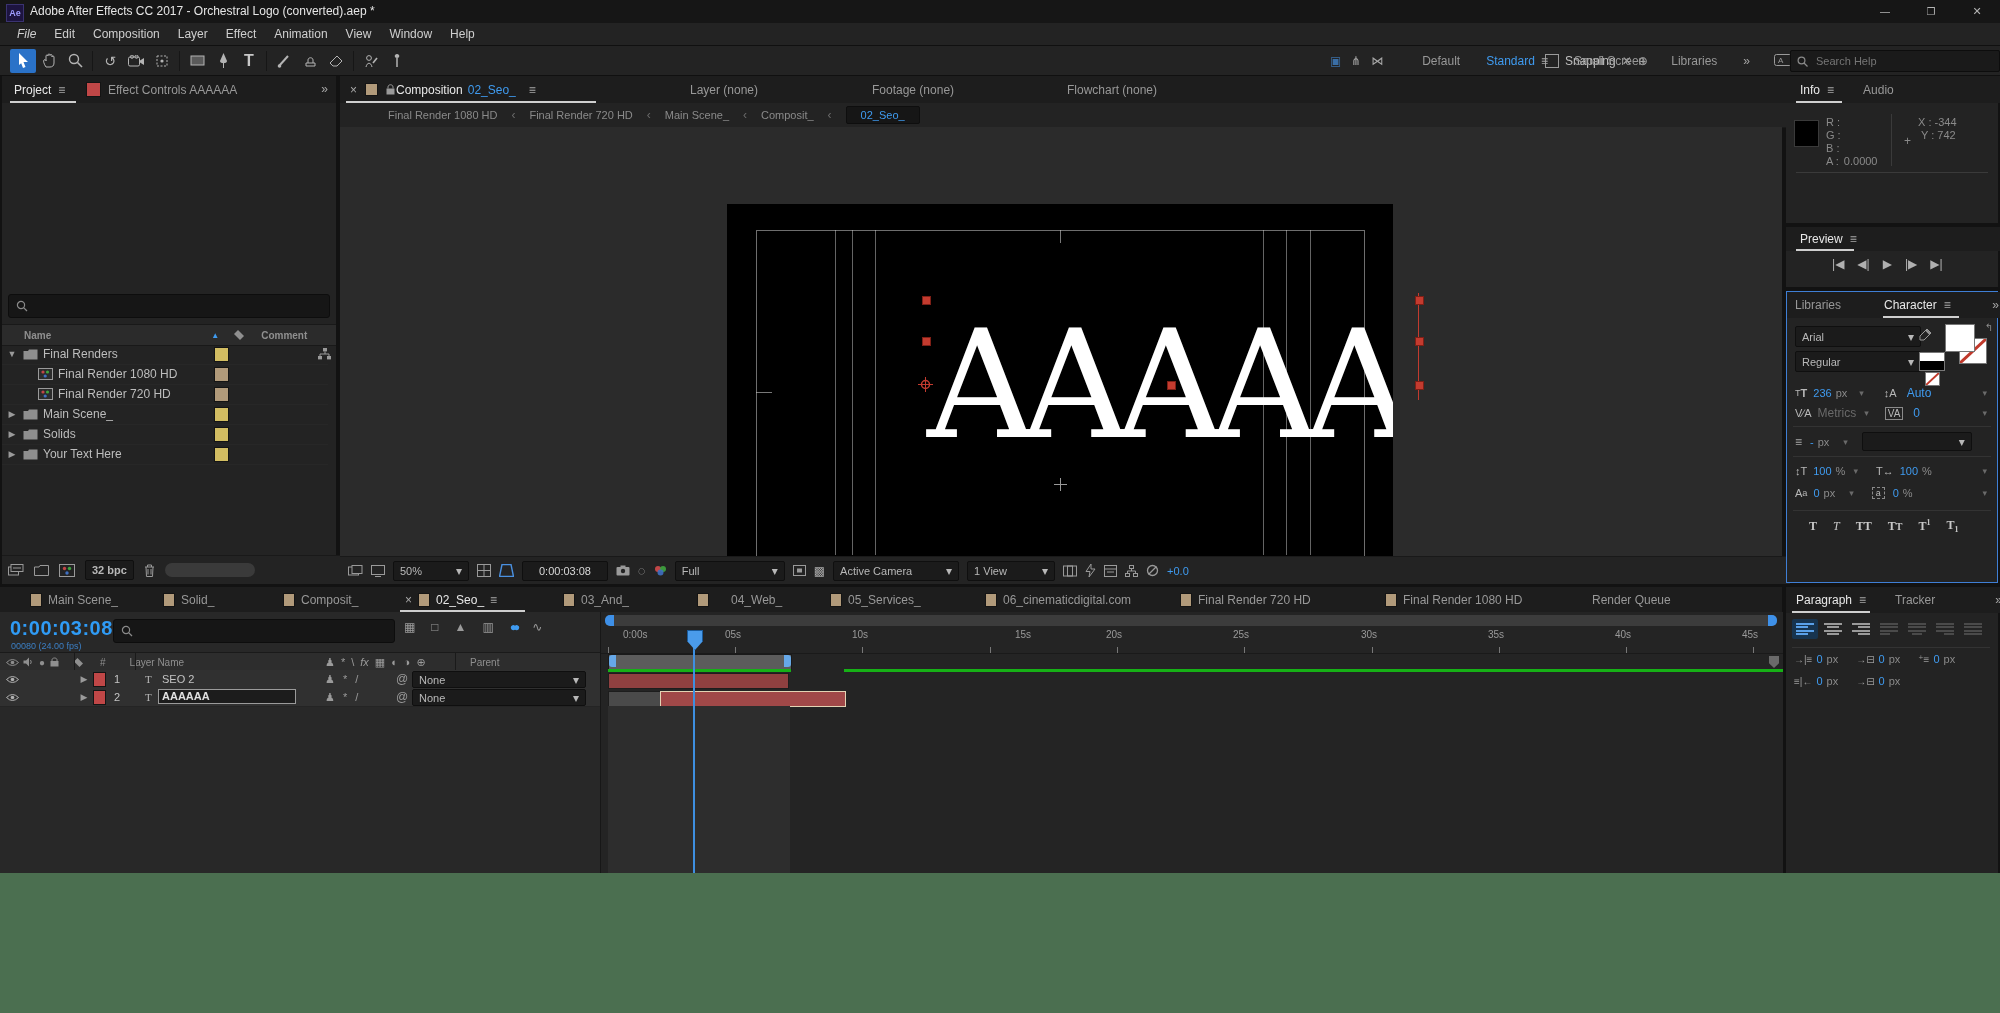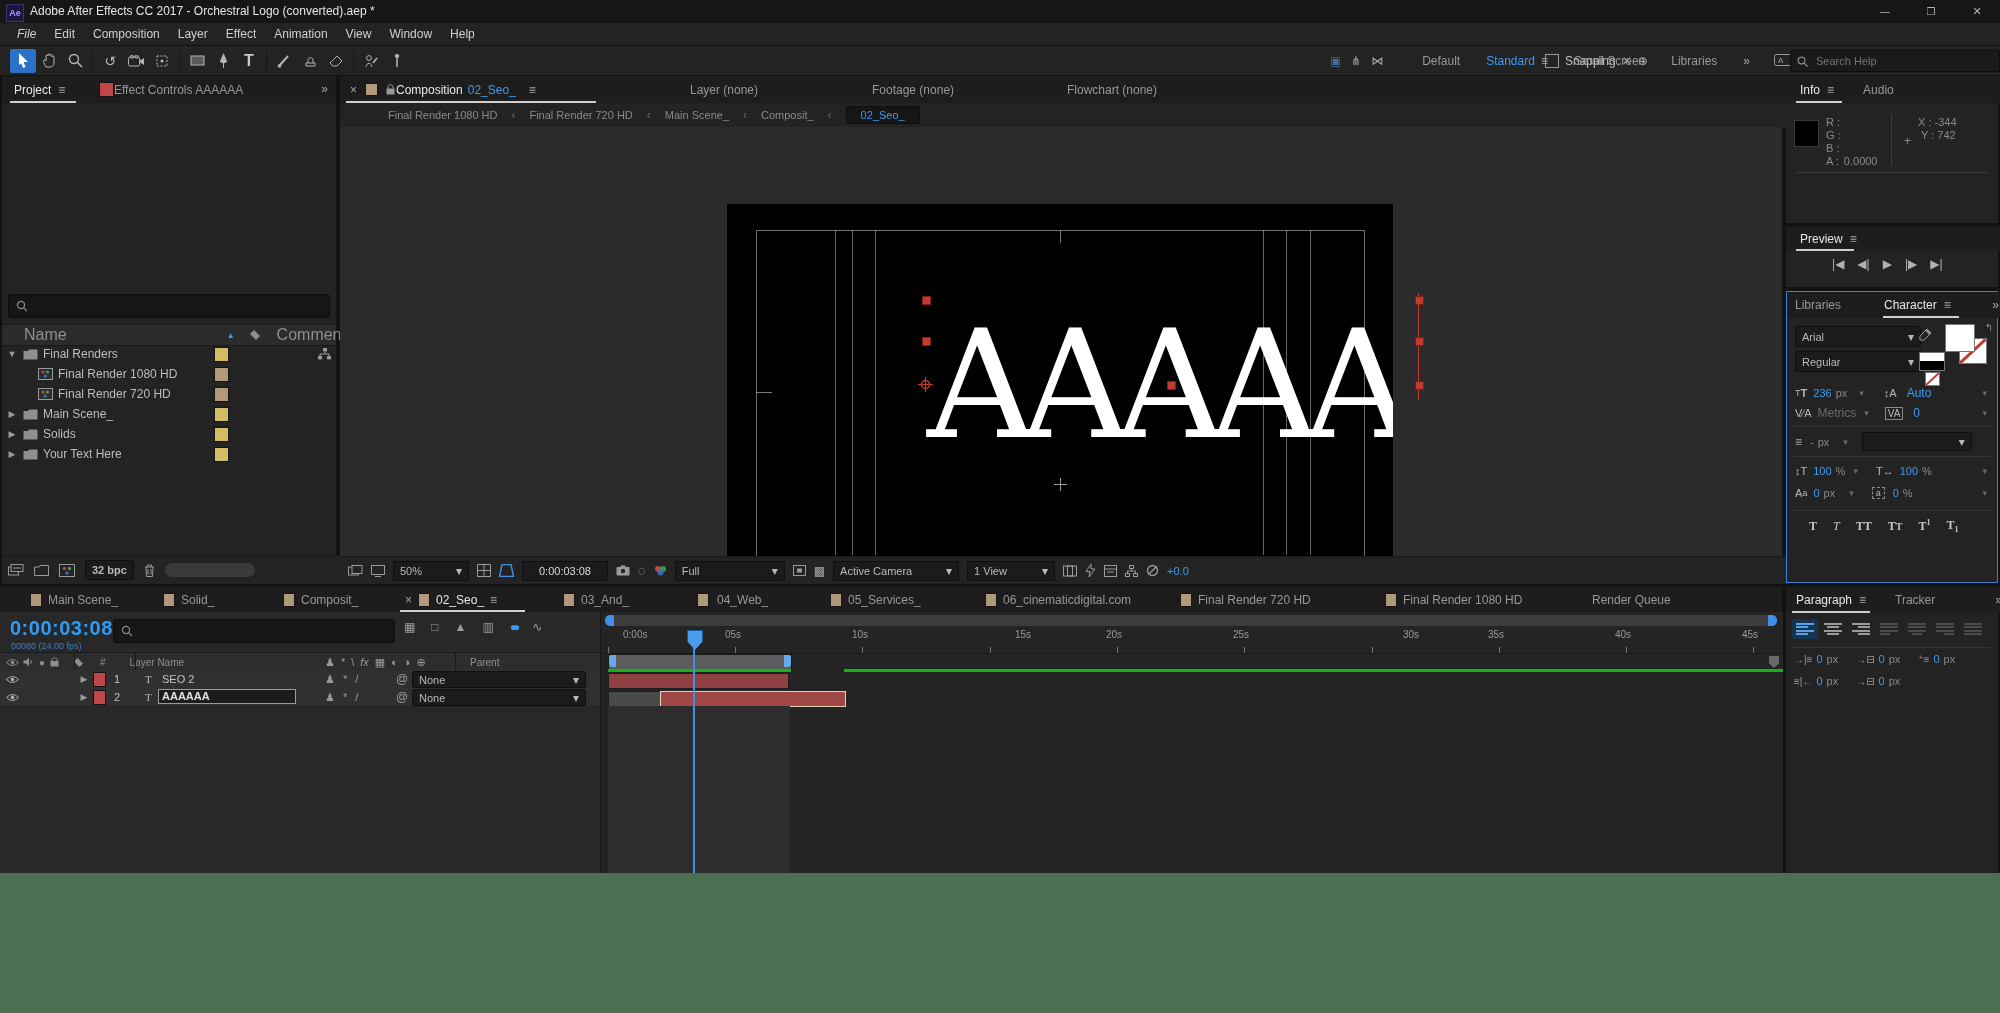--- a/index.html
+++ b/index.html
@@ -17,21 +17,21 @@
   .sel{background:#1b1b1b;border:1px solid #0f0f0f;border-radius:2px;color:#b8b8b8;
        display:flex;align-items:center;justify-content:space-between;padding:0 6px;font-size:11px;}
   .ic{color:#a8a8a8;display:inline-flex;align-items:center;justify-content:center;}
   .tool{width:26px;height:24px;display:flex;align-items:center;justify-content:center;color:#b4b4b4;font-size:14px;}
   .tool.on{background:#2a72c8;color:#fff;border-radius:2px;}
   .vsep{width:1px;background:#161616;height:20px;margin:0 4px;}
   input{background:#161616;border:1px solid #0d0d0d;border-radius:11px;color:#bbb;outline:none;
         font-family:"Liberation Sans","DejaVu Sans",sans-serif;}
   .prow{position:absolute;left:0;right:8px;height:20px;display:flex;align-items:center;font-size:12px;color:#bdbdbd;border-bottom:1px solid #272727;}
   .tri{width:12px;font-size:9px;color:#9a9a9a;text-align:center;}
-  .hdr{font-size:16px;color:#8f8f8f;}
+  .hdr{font-size:10px;color:#8f8f8f;font-weight:bold;}
   .tick{position:absolute;top:2px;font-size:10px;color:#9a9a9a;}
   .tickmark{position:absolute;bottom:0;width:1px;height:6px;background:#777;}
   .handle{position:absolute;width:7px;height:7px;background:#c33b2f;border:1px solid #7e1f16;}
   .al{width:26px;height:20px;display:flex;align-items:center;justify-content:center;border-radius:2px;}
   .al i{display:block;height:2px;margin:1.5px 0;background:currentColor;}
   .glyph{font-size:12px;}
   .fbar{display:flex;align-items:center;gap:4px;font-size:11px;}
   .switchic{font-size:11px;color:#9a9a9a;}
 </style>
 </head>
@@ -179,21 +179,21 @@
     </div>
   </div>
 
   <div class="panel" style="left:2px;top:76px;width:334px;height:507px;">
     <div class="r row" style="left:0;top:0;width:334px;height:27px;background:#1d1d1d;">
       <span class="r row" style="left:12px;top:0;height:27px;gap:7px;">
         <span class="tab active">Project</span>
         <span class="ic glyph">≡</span>
       </span>
       <span class="underline" style="left:8px;width:66px;"></span>
-      <span class="r row" style="left:97px;top:0;height:27px;text-align:center;">
+      <span class="r row" style="left:84px;top:0;height:27px;gap:7px;text-align:center;">
         <span class="chip red"></span>
         <span class="tab">Effect Controls  AAAAAA</span>
       </span>
       <span class="r ic glyph" style="right:8px;top:6px;">»</span>
     </div>
 
     <div class="r" style="left:0;top:27px;width:334px;height:184px;background:#232323;"></div>
 
     <div class="r row" style="left:6px;top:218px;width:322px;height:24px;">
       <input style="width: 100%; height: 22px; border-radius: 3px; padding: 0px 26px;">
@@ -767,21 +767,21 @@
         <span class="ic dim glyph">×</span>
         <span class="chip tan" style="width:10px;height:12px;"></span>
         <span class="tab active">02_Seo_</span>
         <span class="ic glyph">≡</span>
       </span>
       <div class="underline" style="left:400px;width:125px;"></div>
       <span class="r row" style="left:563px;gap:6px;">
           <span class="chip tan" style="width:10px;height:12px;"></span>
           <span class="tab">03_And_</span>
         </span>
-      <span class="r row" style="left:697px;gap:8px;">
+      <span class="r row" style="left:697px;gap:22px;">
           <span class="chip tan" style="width:10px;height:12px;"></span>
           <span class="tab">04_Web_</span>
         </span>
       <span class="r row" style="left:830px;gap:6px;">
           <span class="chip tan" style="width:10px;height:12px;"></span>
           <span class="tab">05_Services_</span>
         </span>
       <span class="r row" style="left:985px;gap:6px;">
           <span class="chip tan" style="width:10px;height:12px;"></span>
           <span class="tab">06_cinematicdigital.com</span>
@@ -919,21 +919,21 @@
         <div class="r" style="right:0;top:0;width:9px;height:11px;background:#3e90e8;border-radius:0 5px 5px 0;"></div>
       </div>
 
       <div class="r" style="left:0;top:15px;width:1182px;height:26px;border-bottom:1px solid #1a1a1a;">
         <span class="tick" style="left:2px;padding-left:20px;">0:00s</span>
         <span class="tick" style="left:124px;">05s</span>
         <span class="tick" style="left:251px;">10s</span>
         <span class="tick" style="left:378px;margin-left:36px;">15s</span>
         <span class="tick" style="left:505px;">20s</span>
         <span class="tick" style="left:632px;">25s</span>
-        <span class="tick" style="left:760px;margin-left:42px;">30s</span>
+        <span class="tick" style="left:760px;">30s</span>
         <span class="tick" style="left:887px;">35s</span>
         <span class="tick" style="left:1014px;">40s</span>
         <span class="tick" style="left:1141px;">45s</span>
         <span class="tickmark" style="left:7px;"></span>
           <span class="tickmark" style="left:134px;"></span>
         <span class="tickmark" style="left:261px;"></span>
           <span class="tickmark" style="left:389px;"></span>
         <span class="tickmark" style="left:516px;"></span>
           <span class="tickmark" style="left:643px;"></span>
         <span class="tickmark" style="left:771px;"></span>

